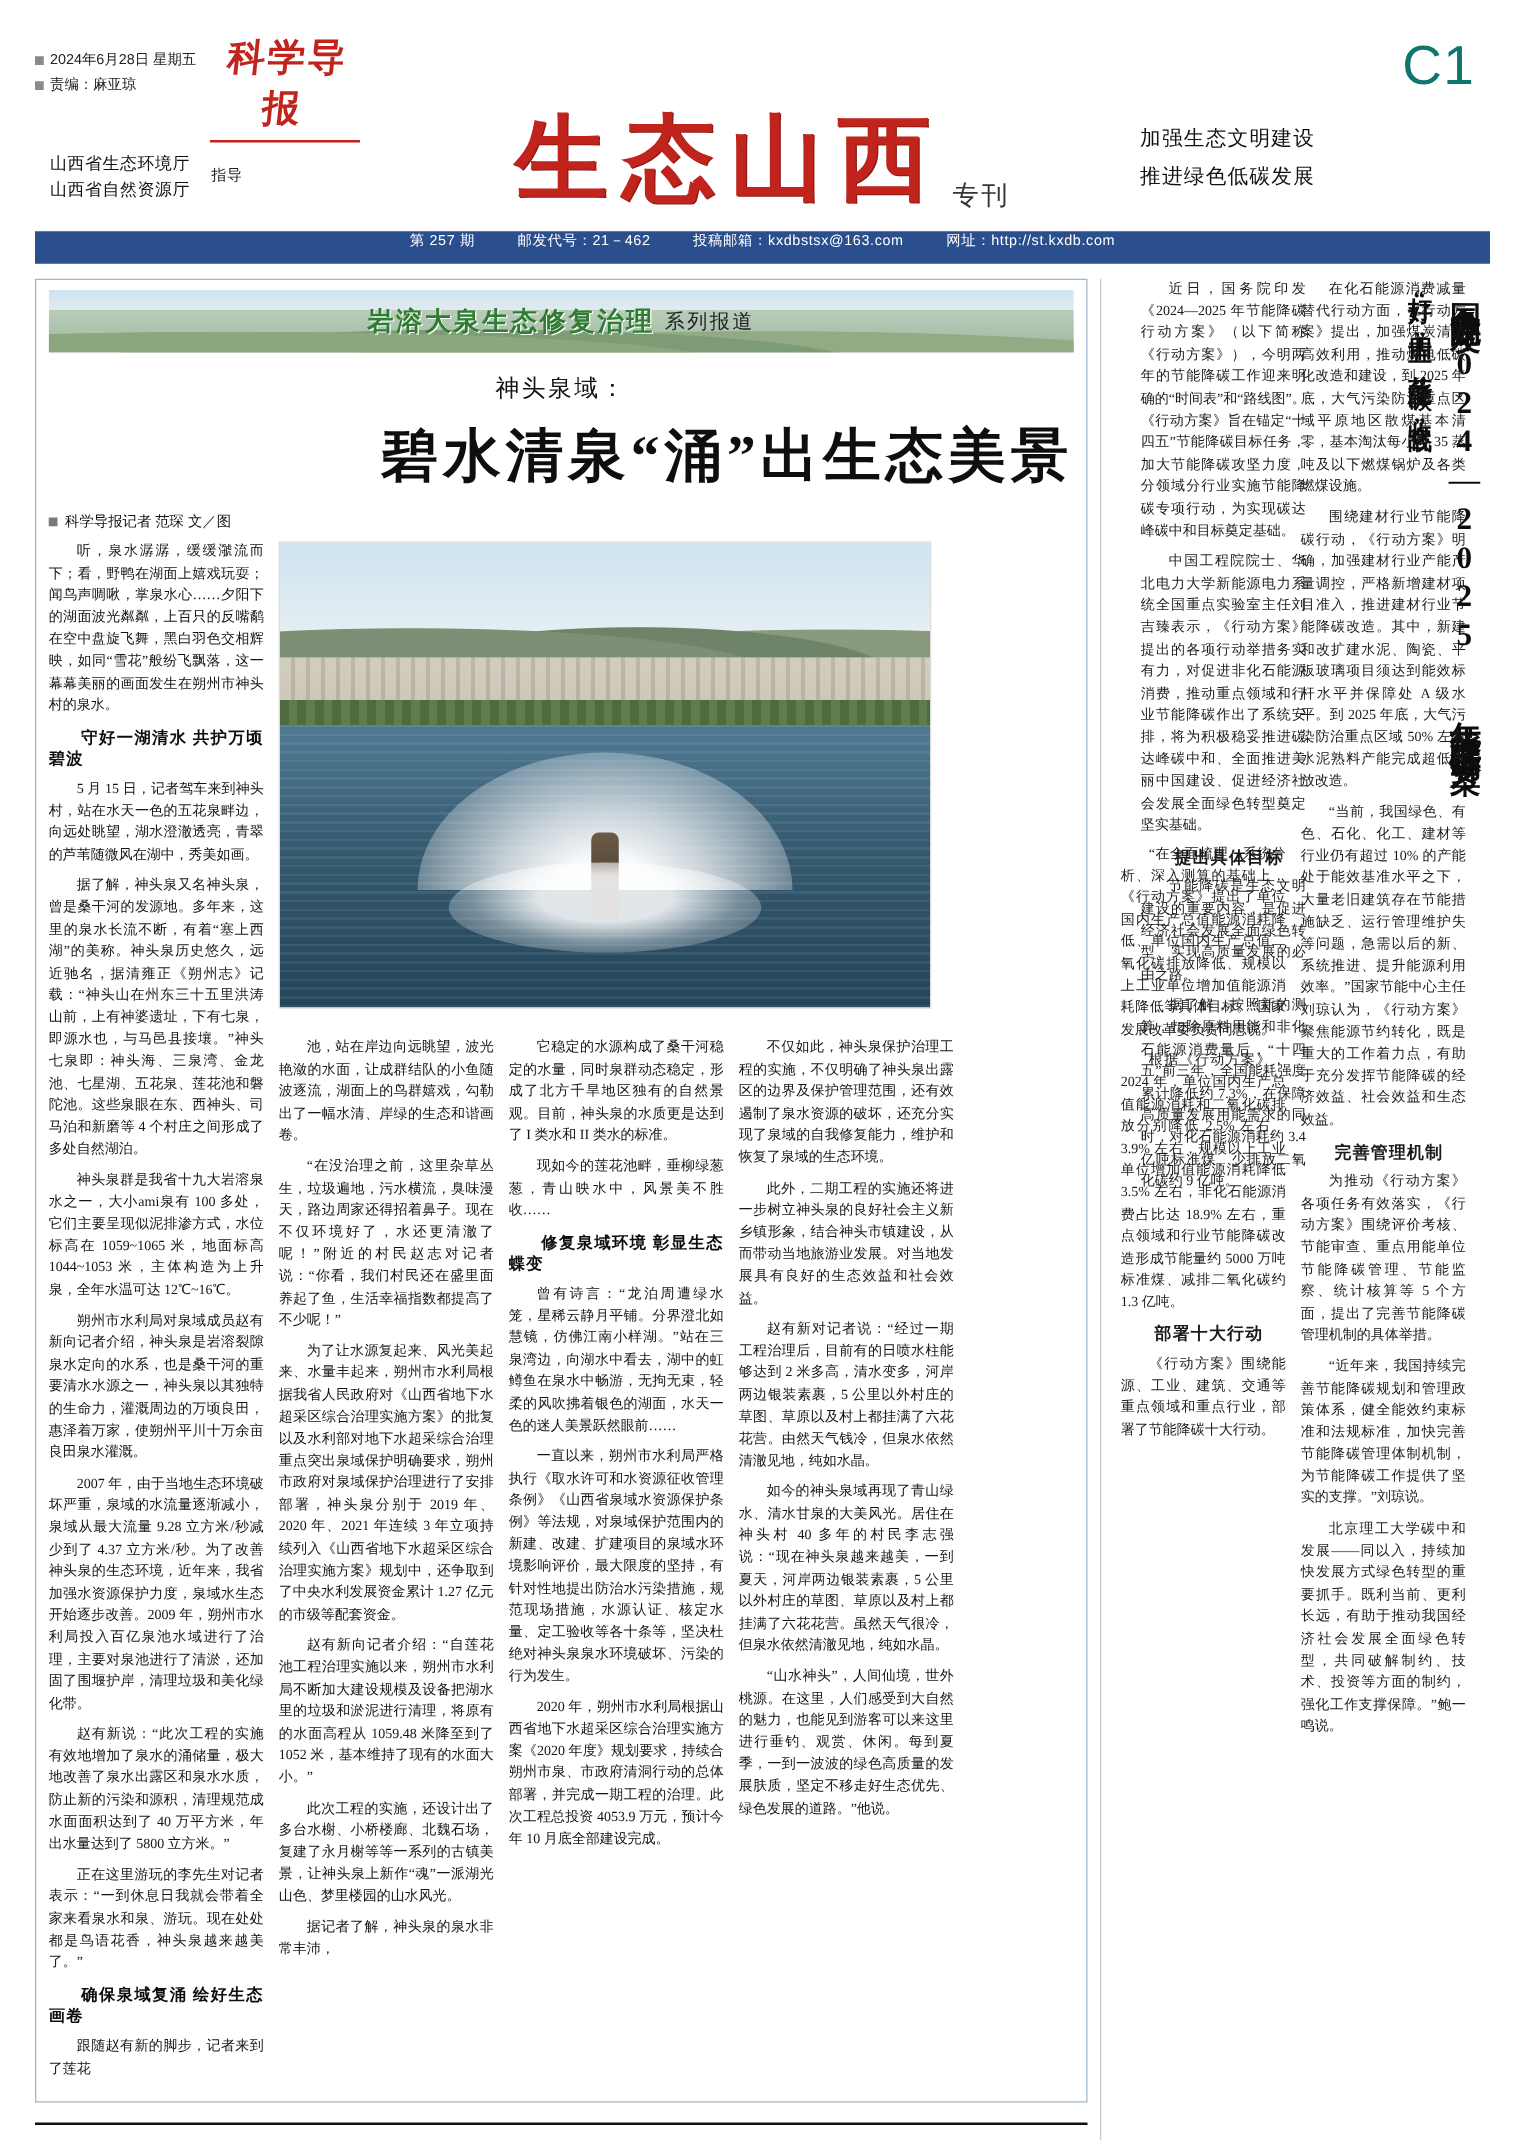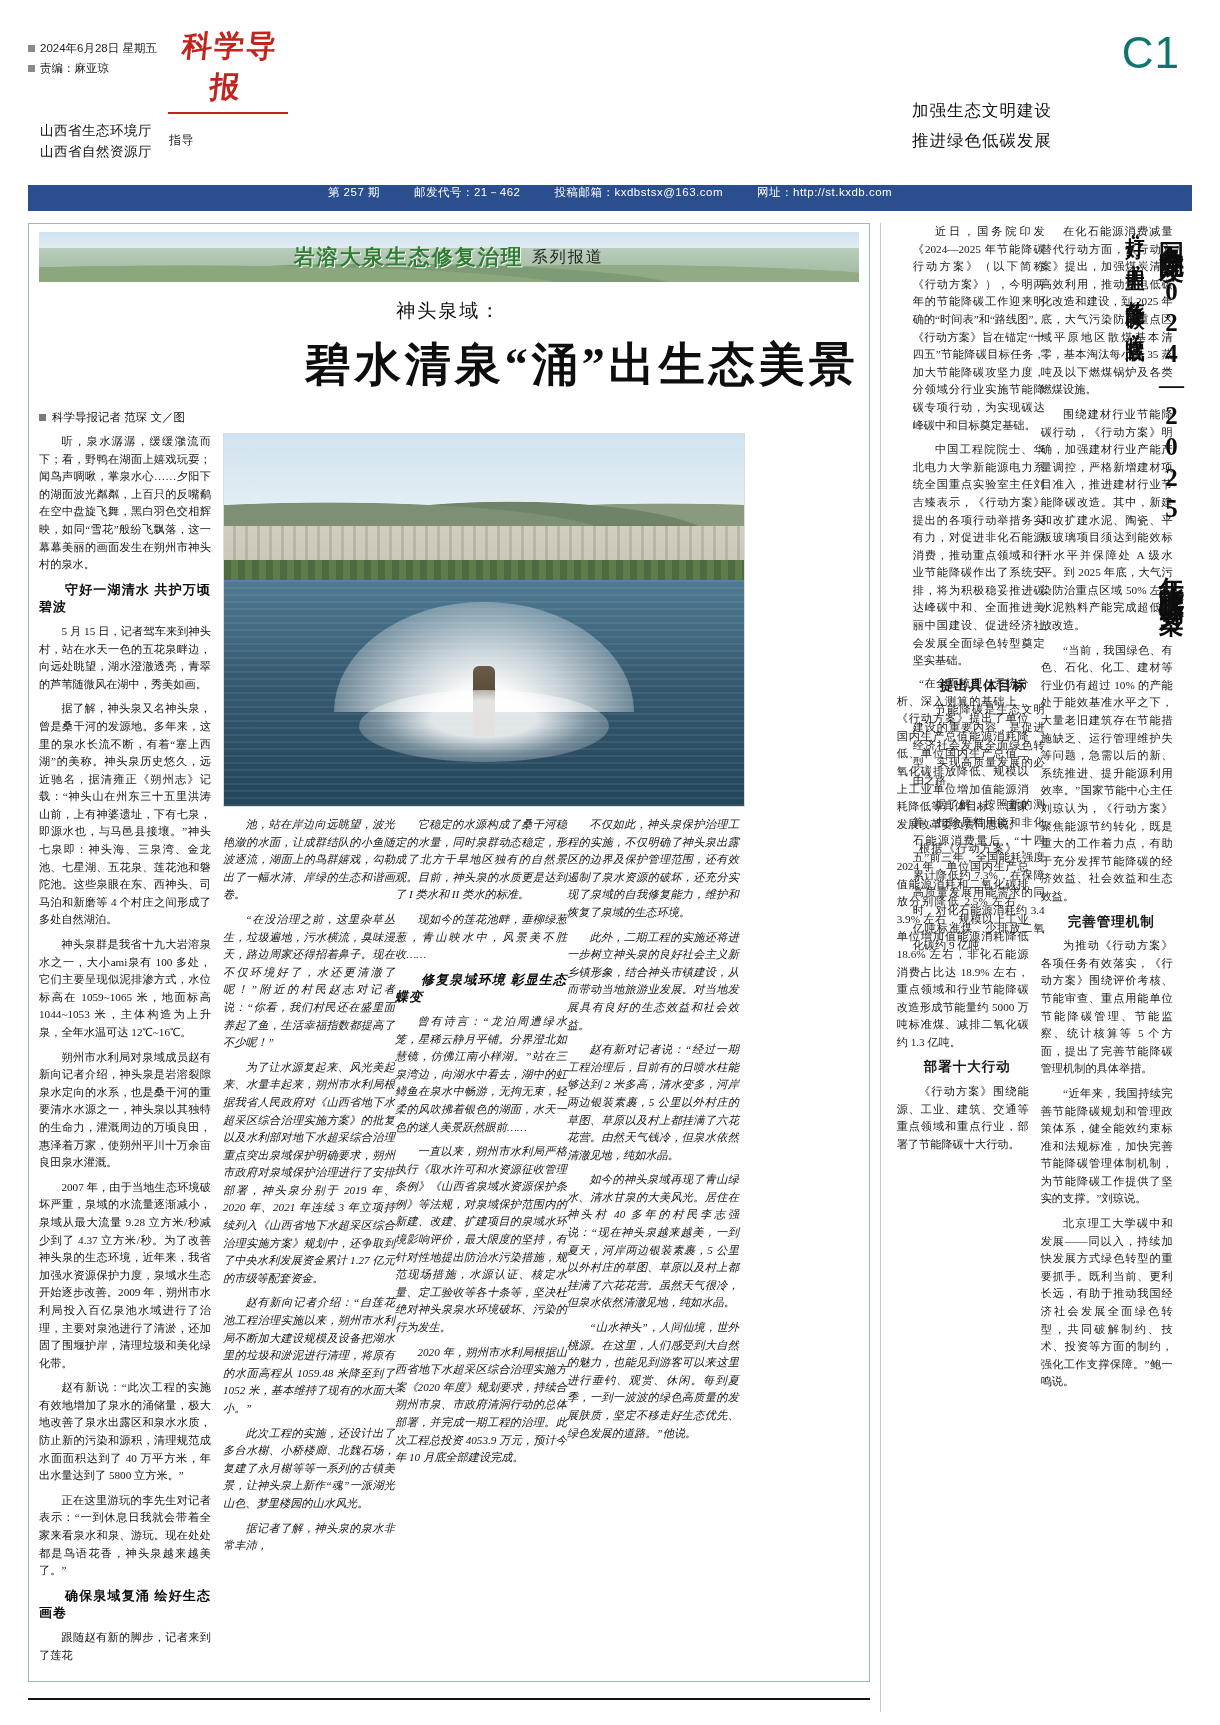--- a/index.html
+++ b/index.html
@@ -71,21 +71,21 @@
   .town{position:absolute;left:0;right:0;top:92px;height:38px;background:linear-gradient(180deg,#c8c3b4,#b9b5a6);}
   .town:after{content:"";position:absolute;inset:0;background:repeating-linear-gradient(90deg,#d9d5c8 0 9px,#b3ae9f 9px 12px);opacity:.55;}
   .trees{position:absolute;left:0;right:0;top:126px;height:22px;background:repeating-linear-gradient(90deg,#4d6b3f 0 7px,#5f7c4c 7px 14px);}
   .lake{position:absolute;left:0;right:0;top:146px;bottom:0;background:linear-gradient(180deg,#4f7a93 0%,#35596f 45%,#23455a 100%);}
   .lake:after{content:"";position:absolute;inset:0;background:repeating-linear-gradient(180deg,rgba(255,255,255,.07) 0 2px,transparent 2px 7px);}
   .fountain{position:absolute;left:50%;top:168px;transform:translateX(-50%);width:300px;height:190px;}
   .fan{position:absolute;left:50%;top:0;transform:translateX(-50%);width:300px;height:110px;border-radius:50% 50% 0 0 / 100% 100% 0 0;background:radial-gradient(ellipse at 50% 100%, rgba(255,255,255,.96) 0 18%, rgba(255,255,255,.72) 40%, rgba(255,255,255,.30) 70%, rgba(255,255,255,0) 100%);}
   .spray{position:absolute;left:50%;top:88px;transform:translateX(-50%);width:250px;height:72px;border-radius:50%;background:radial-gradient(ellipse at 50% 40%, rgba(255,255,255,.85) 0 30%, rgba(255,255,255,.35) 60%, rgba(255,255,255,0) 100%);}
   .rock{position:absolute;left:50%;top:64px;transform:translateX(-50%);width:22px;height:70px;background:linear-gradient(180deg,#6b5b47,#3d342a);border-radius:6px 6px 3px 3px;}
 
-  .photo-under{display:flex;margin-top:9px;font-style:italic;}
+  .photo-under{display:flex;gap:12px;margin-top:23px;}
 
   
   .zhang{margin-top:16px;border-top:2px solid #111;padding-top:12px;}
 
   
   .rc-title{position:relative;height:452px;}
   .vtitle{position:absolute;right:0;top:0;width:300px;height:452px;}
   .vt-col{position:absolute;top:0;writing-mode:vertical-rl;text-orientation:upright;font-weight:700;letter-spacing:4px;color:#0d0d0d;}
   .vt-main{right:6px;font-size:25px;line-height:30px;}
   .vt-sub{right:44px;font-size:19px;letter-spacing:3px;}
@@ -115,20 +115,23 @@
       <div class="logo">科学导报</div>
       <div class="rule"></div>
     </div>
 
     <div class="mh-guide">
       <div>山西省生态环境厅</div>
       <div>山西省自然资源厅</div>
       <div class="gtag">指导</div>
     </div>
 
+    <div class="title-wrap">
+      <span class="big-title">生态山西</span><span class="zk">专刊</span>
+    </div>
 
     <div class="mh-slogan">
       <div>加强生态文明建设</div>
       <div>推进绿色低碳发展</div>
     </div>
 
     <div class="mh-page">C1</div>
   </div>
 
   <div class="infobar">
@@ -236,21 +239,21 @@
           <p>近日，国务院印发《2024—2025 年节能降碳行动方案》（以下简称《行动方案》），今明两年的节能降碳工作迎来明确的“时间表”和“路线图”。《行动方案》旨在锚定“十四五”节能降碳目标任务，加大节能降碳攻坚力度，分领域分行业实施节能降碳专项行动，为实现碳达峰碳中和目标奠定基础。</p>
           <p>中国工程院院士、华北电力大学新能源电力系统全国重点实验室主任刘吉臻表示，《行动方案》提出的各项行动举措务实有力，对促进非化石能源消费，推动重点领域和行业节能降碳作出了系统安排，将为积极稳妥推进碳达峰碳中和、全面推进美丽中国建设、促进经济社会发展全面绿色转型奠定坚实基础。</p>
           <p class="rsub">提出具体目标</p>
           <p>节能降碳是生态文明建设的重要内容，是促进经济社会发展全面绿色转型、实现高质量发展的必由之路。</p>
           <p>据了解，按照新的测算，扣除原料用能和非化石能源消费量后，“十四五”前三年，全国能耗强度累计降低约 7.3%，在保障高质量发展用能需求的同时，对化石能源消耗约 3.4 亿吨标准煤、少排放二氧化碳约 9 亿吨。</p>
         </div>
       </div>
 
       <div class="rtext" style="position:absolute;left:16px;top:452px;width:132px;">
         <p>“在全面梳理、系统分析、深入测算的基础上，《行动方案》提出了单位国内生产总值能源消耗降低、单位国内生产总值二氧化碳排放降低、规模以上工业单位增加值能源消耗降低等具体目标。”国家发展改革委负责同志说。</p>
-        <p>根据《行动方案》，2024 年，单位国内生产总值能源消耗和二氧化碳排放分别降低 2.5% 左右、3.9% 左右，规模以上工业单位增加值能源消耗降低 18.6% 左右，非化石能源消费占比达 18.9% 左右，重点领域和行业节能降碳改造形成节能量约 5000 万吨标准煤、减排二氧化碳约 1.3 亿吨。</p>
+        <p>根据《行动方案》，2024 年，单位国内生产总值能源消耗和二氧化碳排放分别降低 2.5% 左右、3.9% 左右，规模以上工业单位增加值能源消耗降低 3.5% 左右，非化石能源消费占比达 18.9% 左右，重点领域和行业节能降碳改造形成节能量约 5000 万吨标准煤、减排二氧化碳约 1.3 亿吨。</p>
         <p class="rsub">部署十大行动</p>
         <p>《行动方案》围绕能源、工业、建筑、交通等重点领域和重点行业，部署了节能降碳十大行动。</p>
       </div>
 
       <div class="rtext" style="position:absolute;left:160px;top:0;width:132px;">
         <p>在化石能源消费减量替代行动方面，《行动方案》提出，加强煤炭清洁高效利用，推动煤电低碳化改造和建设，到 2025 年底，大气污染防治重点区域平原地区散煤基本清零，基本淘汰每小时 35 蒸吨及以下燃煤锅炉及各类燃煤设施。</p>
         <p>围绕建材行业节能降碳行动，《行动方案》明确，加强建材行业产能产量调控，严格新增建材项目准入，推进建材行业节能降碳改造。其中，新建和改扩建水泥、陶瓷、平板玻璃项目须达到能效标杆水平并保障处 A 级水平。到 2025 年底，大气污染防治重点区域 50% 左右水泥熟料产能完成超低排放改造。</p>
         <p>“当前，我国绿色、有色、石化、化工、建材等行业仍有超过 10% 的产能处于能效基准水平之下，大量老旧建筑存在节能措施缺乏、运行管理维护失等问题，急需以后的新、系统推进、提升能源利用效率。”国家节能中心主任刘琼认为，《行动方案》聚焦能源节约转化，既是重大的工作着力点，有助于充分发挥节能降碳的经济效益、社会效益和生态效益。</p>
         <p class="rsub">完善管理机制</p>
         <p>为推动《行动方案》各项任务有效落实，《行动方案》围绕评价考核、节能审查、重点用能单位节能降碳管理、节能监察、统计核算等 5 个方面，提出了完善节能降碳管理机制的具体举措。</p>

